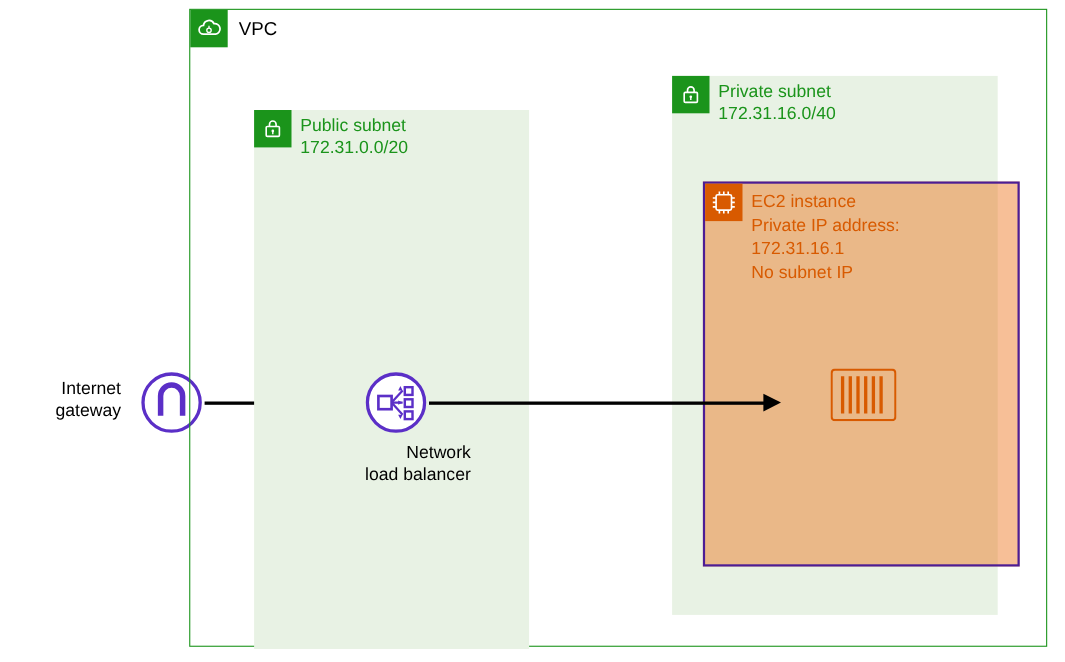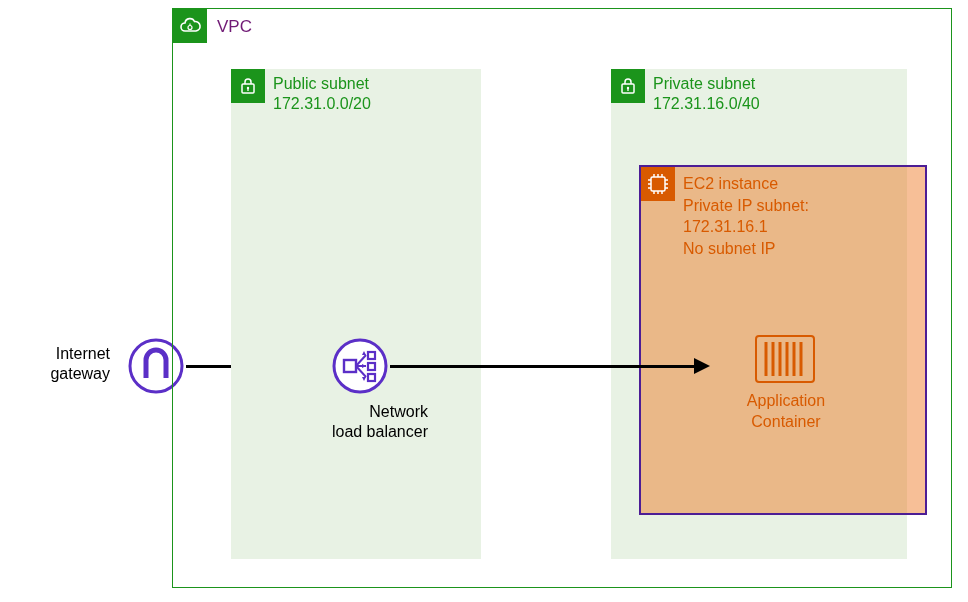--- a/index.html
+++ b/index.html
@@ -25,30 +25,30 @@
   .vpc-badge {
     position: absolute;
     left: 0; top: 0;
     width: 34px; height: 34px;
     background: #1b941b;
     display: flex; align-items: center; justify-content: center;
   }
   .vpc-label {
     position: absolute;
     left: 44px; top: 8px;
-    color: #701a75;
+    color: #000000;
     font-size: 17px;
   }
   .subnet {
     position: absolute;
     top: 60px;
     height: 490px;
     background: #e8f2e4;
   }
-  .subnet.public { left: 58px; width: 250px; }
+  .subnet.public { left: 58px; width: 250px; margin-top: 31px; }
   .subnet.private { left: 398px; width: 296px; margin-left: 40px; }
   .subnet-badge {
     position: absolute;
     left: 0; top: 0;
     width: 34px; height: 34px;
     background: #1b941b;
     display: flex; align-items: center; justify-content: center;
   }
   .subnet-title {
     position: absolute;
@@ -210,38 +210,36 @@
           <line x1="3" y1="9" x2="6" y2="9" stroke="#fff" stroke-width="1.5"></line>
           <line x1="3" y1="13" x2="6" y2="13" stroke="#fff" stroke-width="1.5"></line>
           <line x1="3" y1="17" x2="6" y2="17" stroke="#fff" stroke-width="1.5"></line>
           <line x1="20" y1="9" x2="23" y2="9" stroke="#fff" stroke-width="1.5"></line>
           <line x1="20" y1="13" x2="23" y2="13" stroke="#fff" stroke-width="1.5"></line>
           <line x1="20" y1="17" x2="23" y2="17" stroke="#fff" stroke-width="1.5"></line>
         </svg>
       </div>
       <div class="ec2-text">
         <div>EC2 instance</div>
-        <div>Private IP subnet:</div>
+        <div>Private IP address:</div>
         <div>172.31.16.1</div>
         <div>No subnet IP</div>
       </div>
 
       <div class="container-icon">
         <svg width="60" height="48" viewBox="0 0 60 48">
           <rect x="1" y="1" width="58" height="46" rx="3" fill="none" stroke="#d85a00" stroke-width="2"></rect>
           <line x1="11" y1="7" x2="11" y2="41" stroke="#d85a00" stroke-width="3"></line>
           <line x1="18" y1="7" x2="18" y2="41" stroke="#d85a00" stroke-width="3"></line>
           <line x1="25" y1="7" x2="25" y2="41" stroke="#d85a00" stroke-width="3"></line>
           <line x1="32" y1="7" x2="32" y2="41" stroke="#d85a00" stroke-width="3"></line>
           <line x1="39" y1="7" x2="39" y2="41" stroke="#d85a00" stroke-width="3"></line>
           <line x1="46" y1="7" x2="46" y2="41" stroke="#d85a00" stroke-width="3"></line>
         </svg>
       </div>
-      <div class="container-label" style="white-space:pre-line">Application
-Container</div>
     </div>
   </div>
 </div>
 
 <div class="nlb-icon">
   <svg width="56" height="56" viewBox="0 0 56 56">
     <circle cx="28" cy="28" r="26" fill="#fff" stroke="#5b2fc7" stroke-width="3"></circle>
     <rect x="12" y="22" width="12" height="12" fill="none" stroke="#5b2fc7" stroke-width="2.4"></rect>
     <rect x="36" y="14" width="7" height="7" fill="none" stroke="#5b2fc7" stroke-width="2.2"></rect>
     <rect x="36" y="25" width="7" height="7" fill="none" stroke="#5b2fc7" stroke-width="2.2"></rect>

